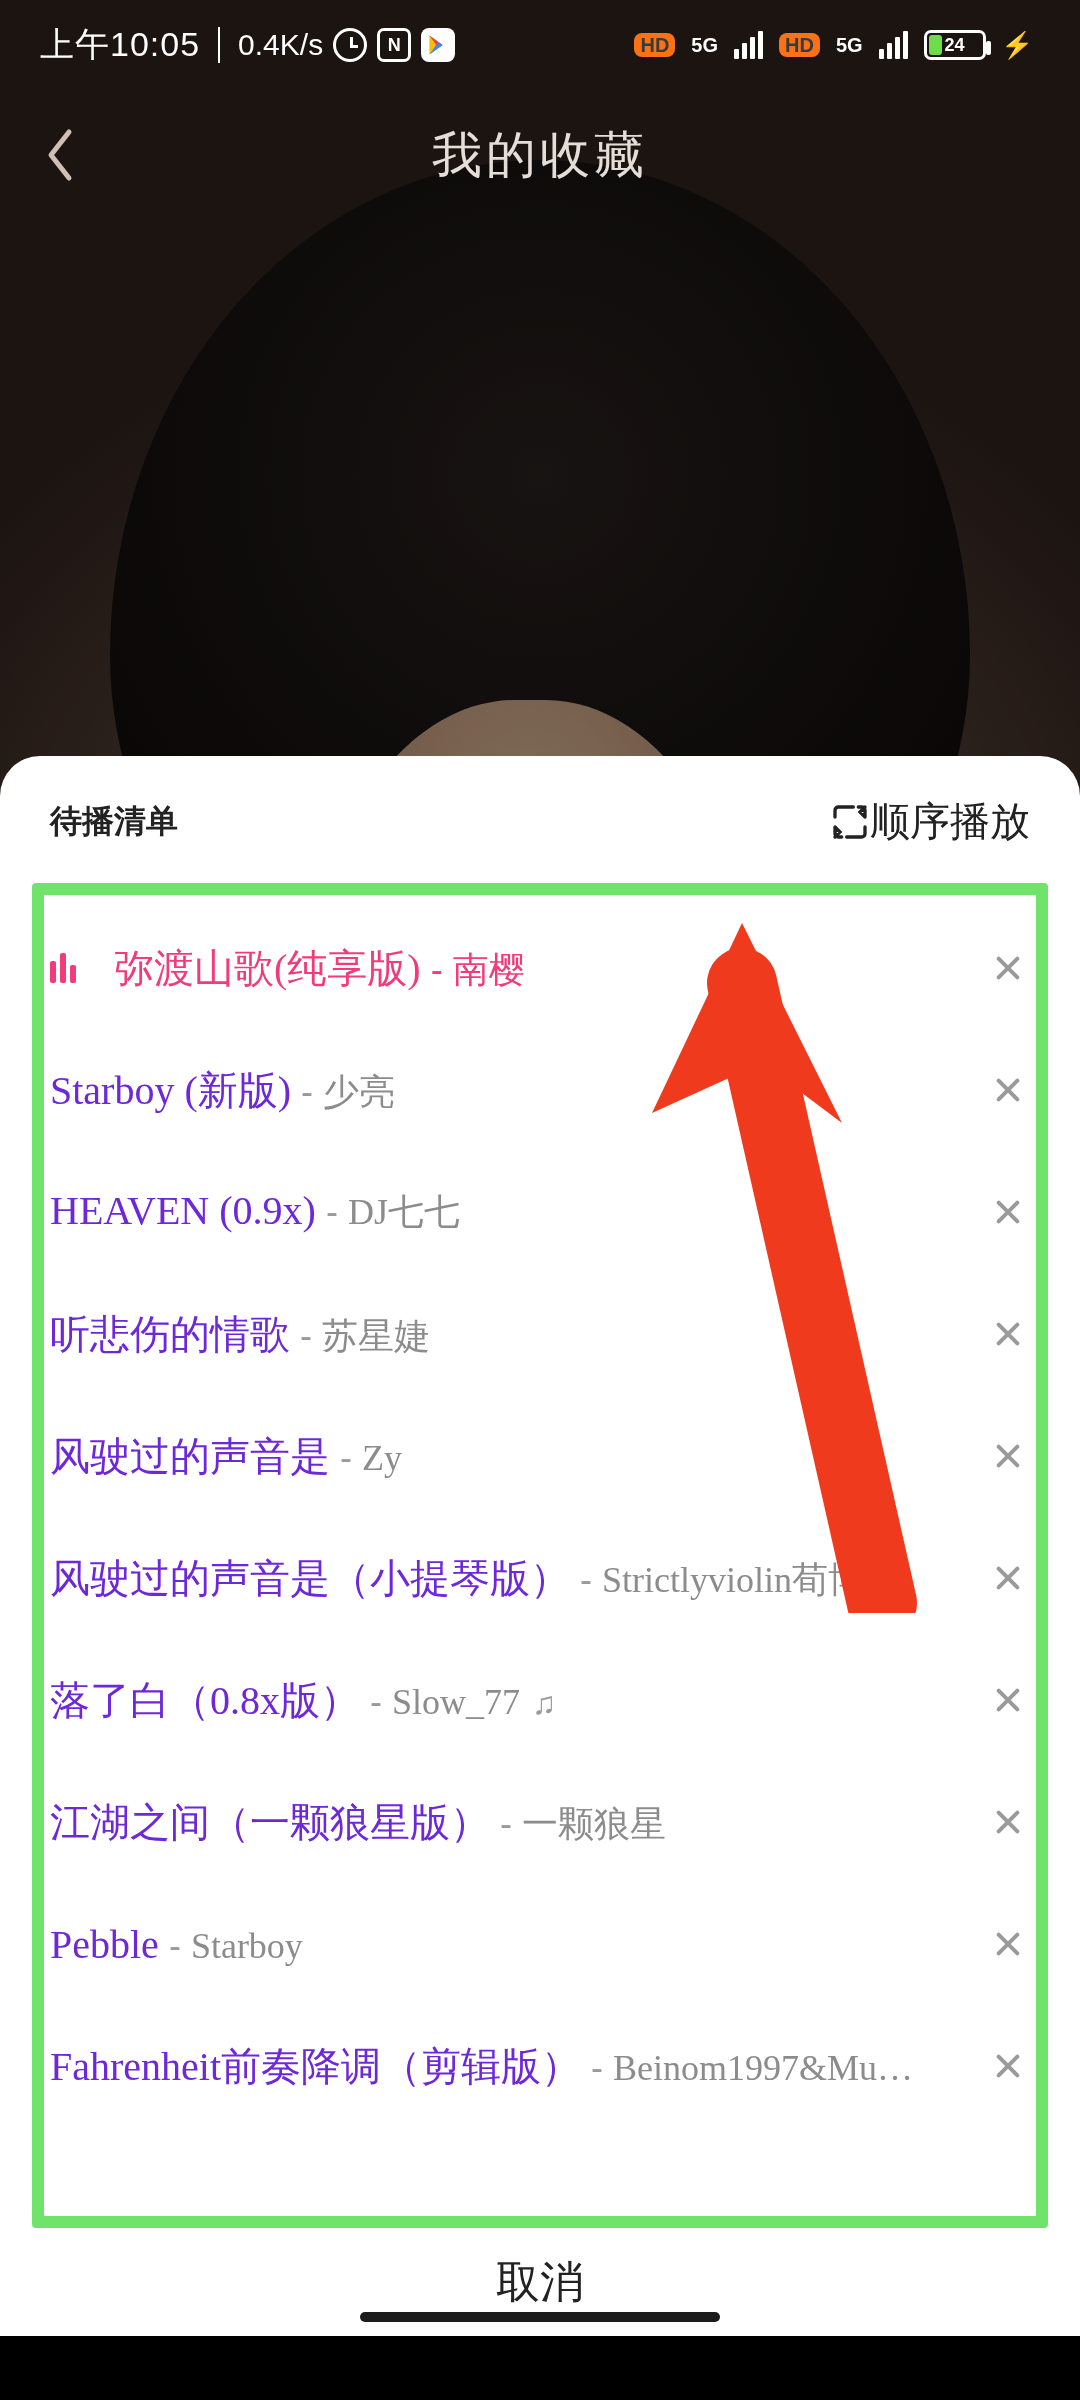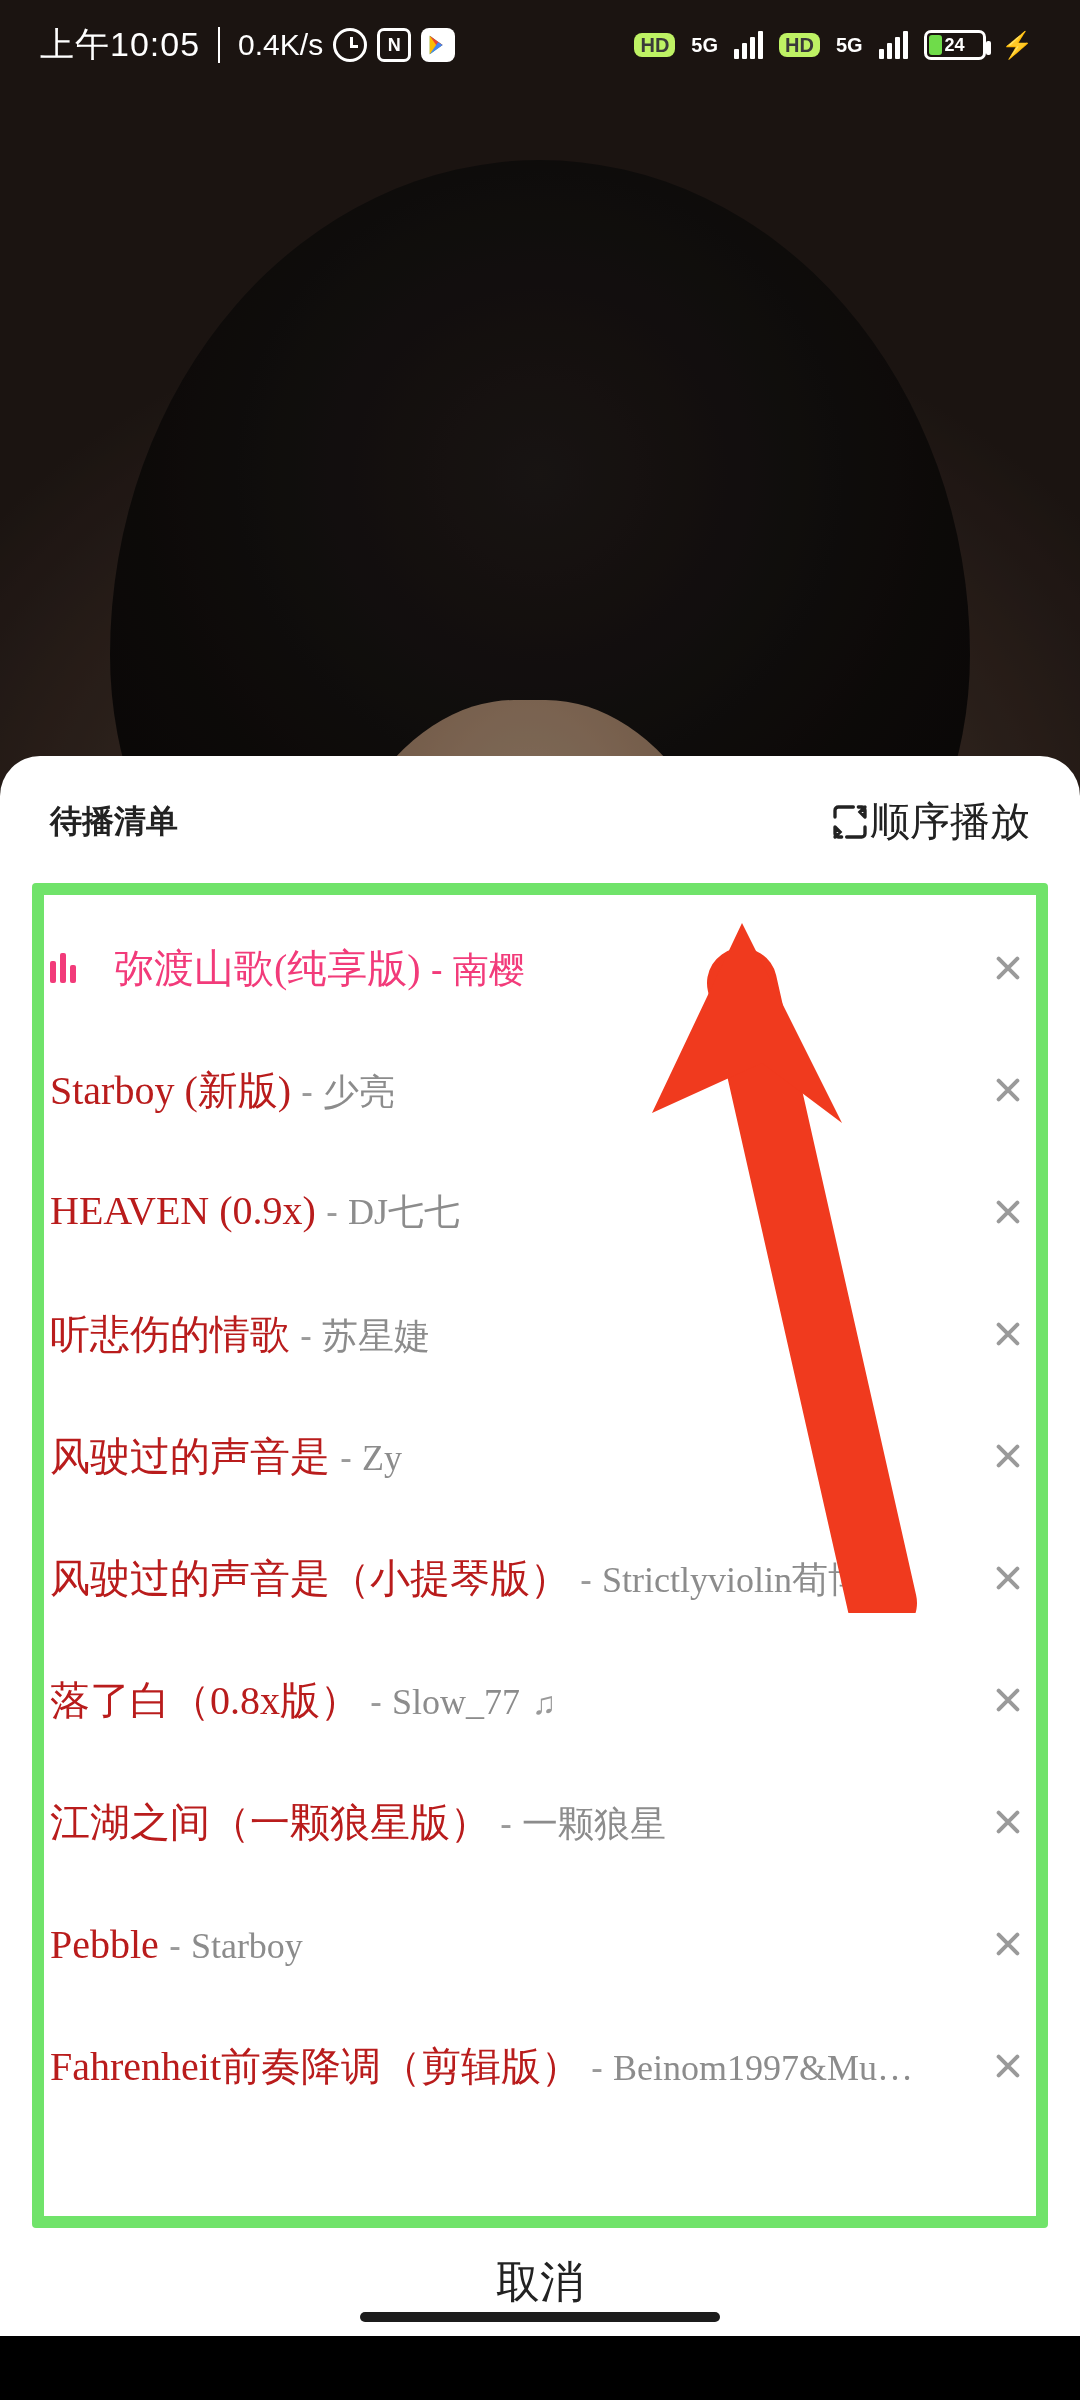--- a/index.html
+++ b/index.html
@@ -12,21 +12,21 @@
 .bg-photo .hair{position:absolute;left:110px;top:160px;width:860px;height:900px;border-radius:50% 50% 45% 45%/55% 55% 45% 45%;background:radial-gradient(circle at 50% 35%,#2a2220 0%,#15110f 55%,#0b0908 100%)}
 .bg-photo .face{position:absolute;left:300px;top:700px;width:460px;height:640px;border-radius:48% 48% 50% 50%/55% 55% 48% 48%;background:radial-gradient(ellipse at 50% 35%,#e6c2a4 0%,#caa383 45%,#a17d62 100%)}
 .bg-photo .shade{position:absolute;inset:0;background:rgba(0,0,0,.35)}
 .status-bar{position:absolute;top:0;left:0;right:0;height:90px;display:flex;align-items:center;justify-content:space-between;padding:0 46px 0 40px;color:#fff;font-size:34px}
 .status-left{display:flex;align-items:center;gap:10px}
 .status-left .clock{font-size:34px;letter-spacing:1px}
 .status-left .sep{width:2px;height:36px;background:#fff;margin:0 8px}
 .status-left .net{font-size:30px}
 .status-right{display:flex;align-items:center;gap:16px}
 .s-icon{display:inline-flex;align-items:center;justify-content:center}
-.hd-badge{background:#bef264;color:#3a3a3a;border-radius:8px;font-size:20px;font-weight:700;padding:2px 6px;line-height:1}
+.hd-badge{background:#f97316;color:#3a3a3a;border-radius:8px;font-size:20px;font-weight:700;padding:2px 6px;line-height:1}
 .sig-5g{font-size:20px;font-weight:600}
 .signal{display:inline-flex;align-items:flex-end;gap:3px}
 .signal i{width:5px;background:#fff;display:block;border-radius:1px}
 .signal i:nth-child(1){height:10px}.signal i:nth-child(2){height:16px}.signal i:nth-child(3){height:22px}.signal i:nth-child(4){height:28px}
 .battery{position:relative;width:62px;height:30px;border:3px solid #fff;border-radius:7px;display:flex;align-items:center}
 .battery::after{content:"";position:absolute;right:-8px;top:8px;width:5px;height:14px;background:#fff;border-radius:2px}
 .battery .fill{position:absolute;left:2px;top:2px;bottom:2px;width:24%;background:#6fdc4a;border-radius:3px}
 .battery .pct{position:relative;width:100%;text-align:center;font-size:18px;font-weight:600;color:#fff}
 .bolt{font-size:26px}
 .alarm{width:34px;height:34px;border:3px solid #fff;border-radius:50%;position:relative}
@@ -42,21 +42,21 @@
 .sheet{position:absolute;left:0;right:0;bottom:0;top:756px;background:#fff;border-radius:40px 40px 0 0;display:flex;flex-direction:column}
 .sheet-header{display:flex;align-items:center;justify-content:space-between;padding:38px 50px 20px 50px}
 .sheet-title{font-size:32px;font-weight:600;color:#222}
 .play-mode{display:flex;align-items:center;color:#222;font-size:40px}
 .play-mode svg{width:40px;height:40px}
 .list-zone{position:relative;margin:14px 32px 0 32px;flex:1;overflow:hidden}
 .hi-box{position:absolute;inset:0;border:12px solid #70e36a;border-radius:4px;pointer-events:none;z-index:5}
 .list{position:absolute;inset:0;padding:24px 14px 10px 18px;display:flex;flex-direction:column}
 .row{display:flex;align-items:center;height:122px;gap:26px}
 .row .main{flex:1;display:flex;align-items:baseline;gap:8px;white-space:nowrap;overflow:hidden}
-.row .song{font-size:40px;color:#b91c1c;font-family:"Songti SC","STSong","PingFang SC",serif}
+.row .song{font-size:40px;color:#6d28d9;font-family:"Songti SC","STSong","PingFang SC",serif}
 .row .sepdash{font-size:36px;color:#9a9a9a;margin:0 2px}
 .row .artist{font-size:36px;color:#8c8c8c;font-family:"Songti SC","STSong","PingFang SC",serif;overflow:hidden;text-overflow:ellipsis}
 .row .x{width:52px;height:52px;display:flex;align-items:center;justify-content:center;color:#9a9a9a;margin-left:auto}
 .row .x svg{width:32px;height:32px}
 .row.playing .song,.row.playing .artist,.row.playing .sepdash{color:#f23b7a}
 .eq{display:inline-flex;align-items:flex-end;gap:4px;margin-right:12px}
 .eq i{width:6px;background:#f23b7a;display:block;border-radius:2px}
 .eq i:nth-child(1){height:22px}.eq i:nth-child(2){height:30px}.eq i:nth-child(3){height:18px}
 .note{font-size:32px;color:#9a9a9a;margin-left:4px}
 .cancel{height:108px;display:flex;align-items:center;justify-content:center;font-size:44px;color:#222}
@@ -109,20 +109,28 @@
           <i></i>
         </span>
       <span class="battery">
         <span class="fill"></span>
         <span class="pct">24</span>
       </span>
       <span class="bolt">⚡</span>
     </div>
   </div>
 
+  <div class="header">
+    <div class="back">
+      <svg width="34" height="54" viewBox="0 0 34 54">
+          <path d="M26 4 L8 27 L26 50" stroke="#cfbfb6" stroke-width="5" fill="none" stroke-linecap="round" stroke-linejoin="round"></path>
+        </svg>
+    </div>
+    <div class="title">我的收藏</div>
+  </div>
 
   <div class="sheet">
     <div class="sheet-header">
       <div class="sheet-title">待播清单</div>
       <div class="play-mode">
         <svg viewBox="0 0 24 24">
             <path d="M17 3h2a2 2 0 012 2v4M7 21H5a2 2 0 01-2-2v-4M21 9l-3-3 3-3M3 15l3 3-3 3M3 9V5a2 2 0 012-2h9M21 15v4a2 2 0 01-2 2h-9" fill="none" stroke="#222" stroke-width="2" stroke-linecap="round"></path>
           </svg>
         <span>顺序播放</span>
       </div>

